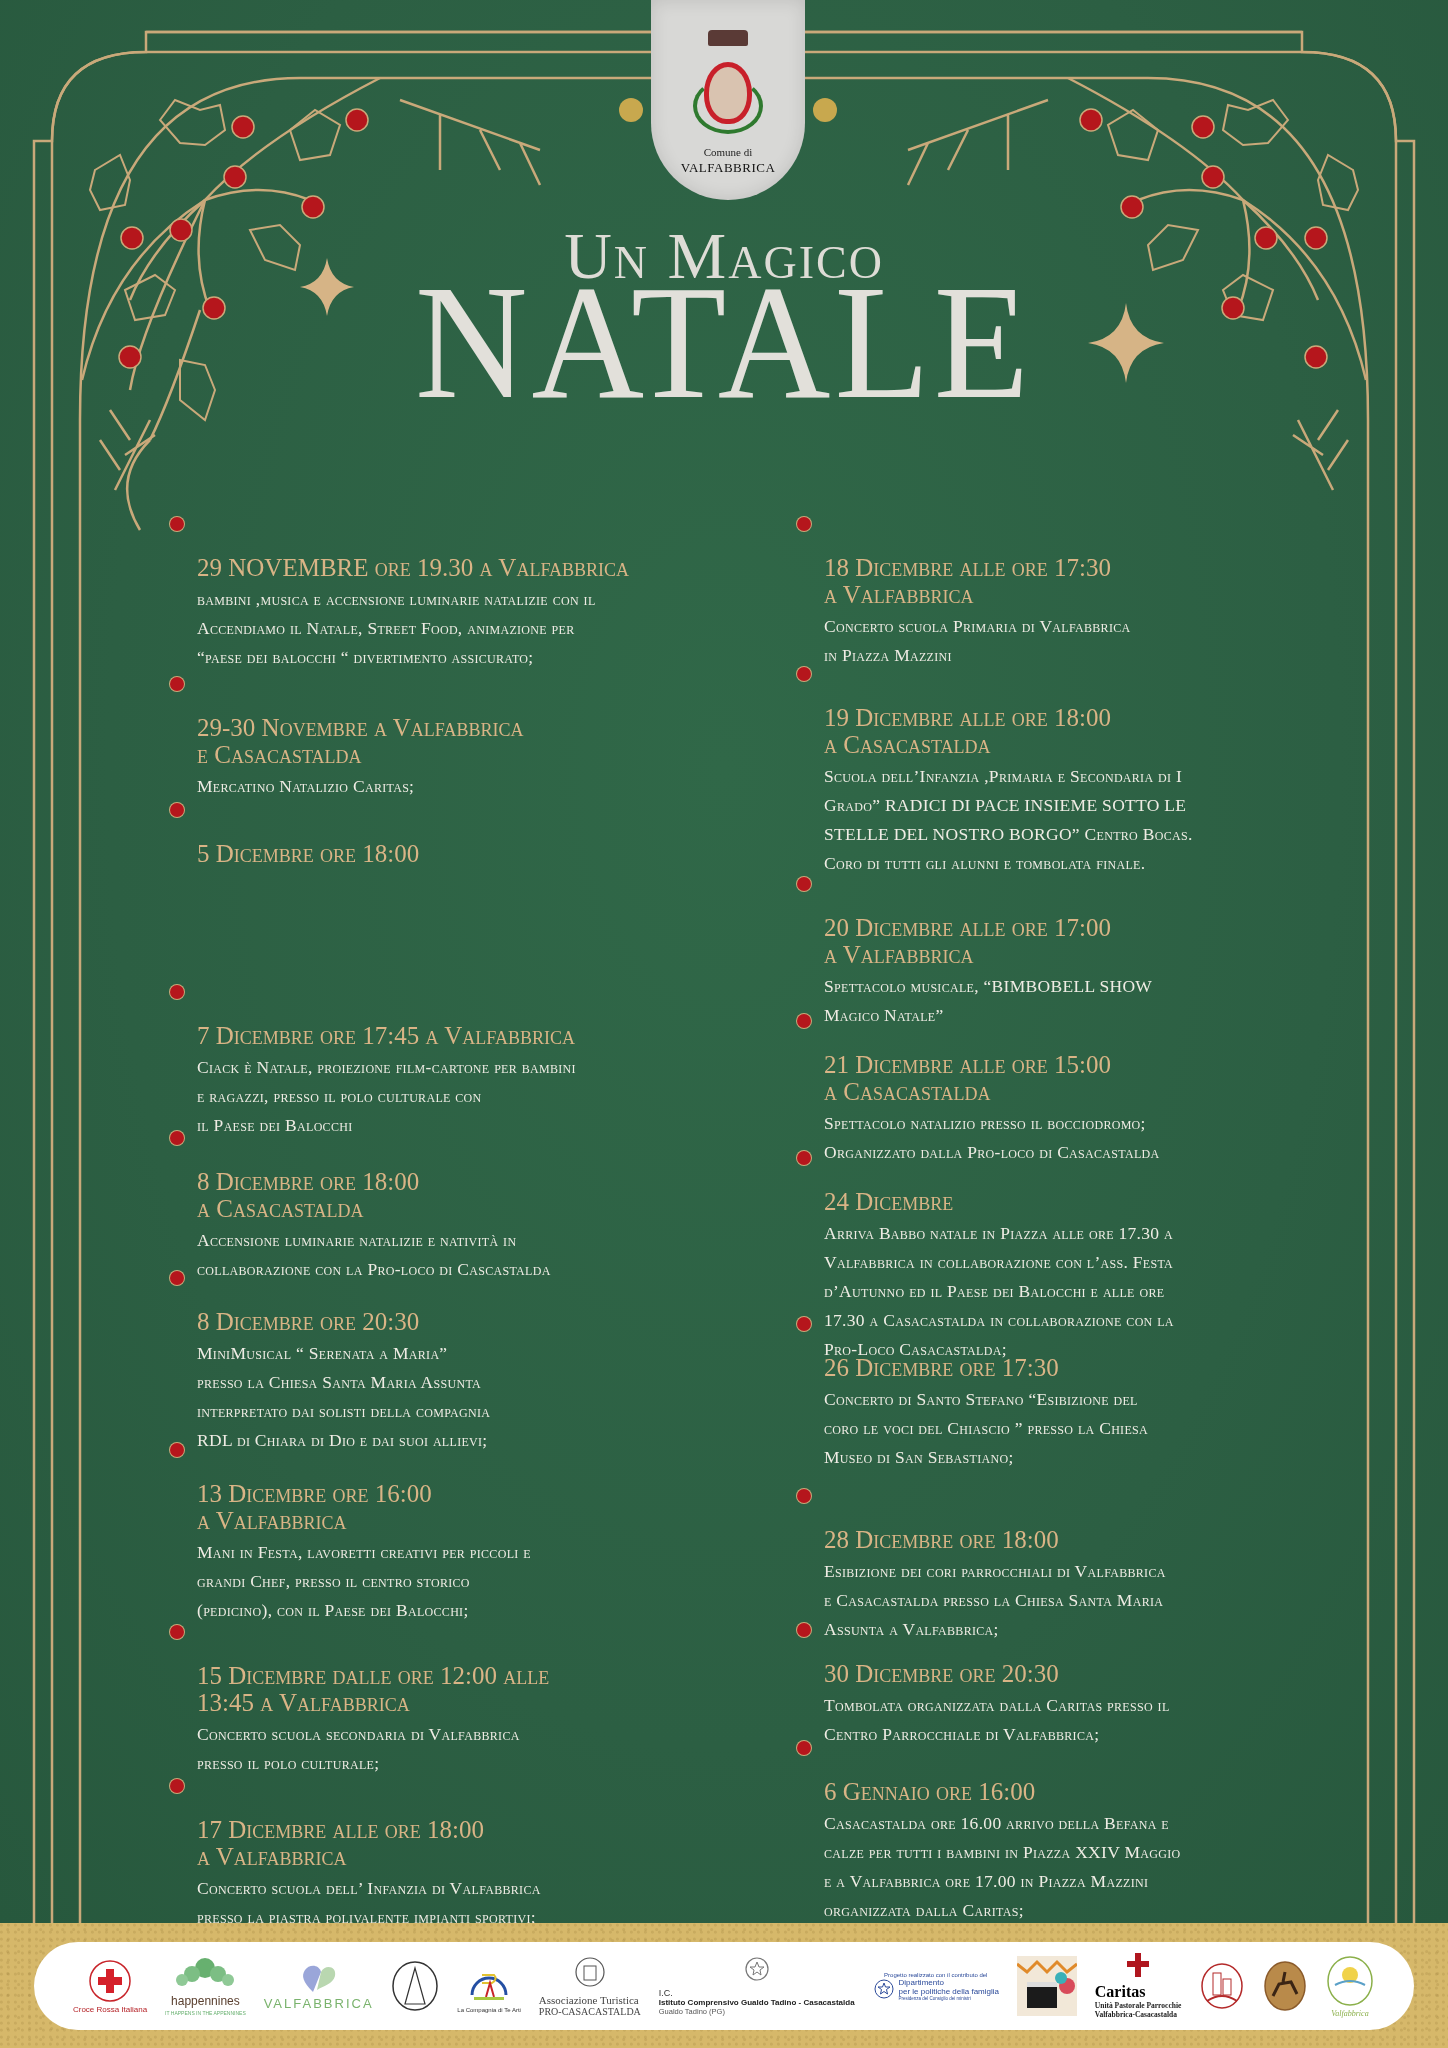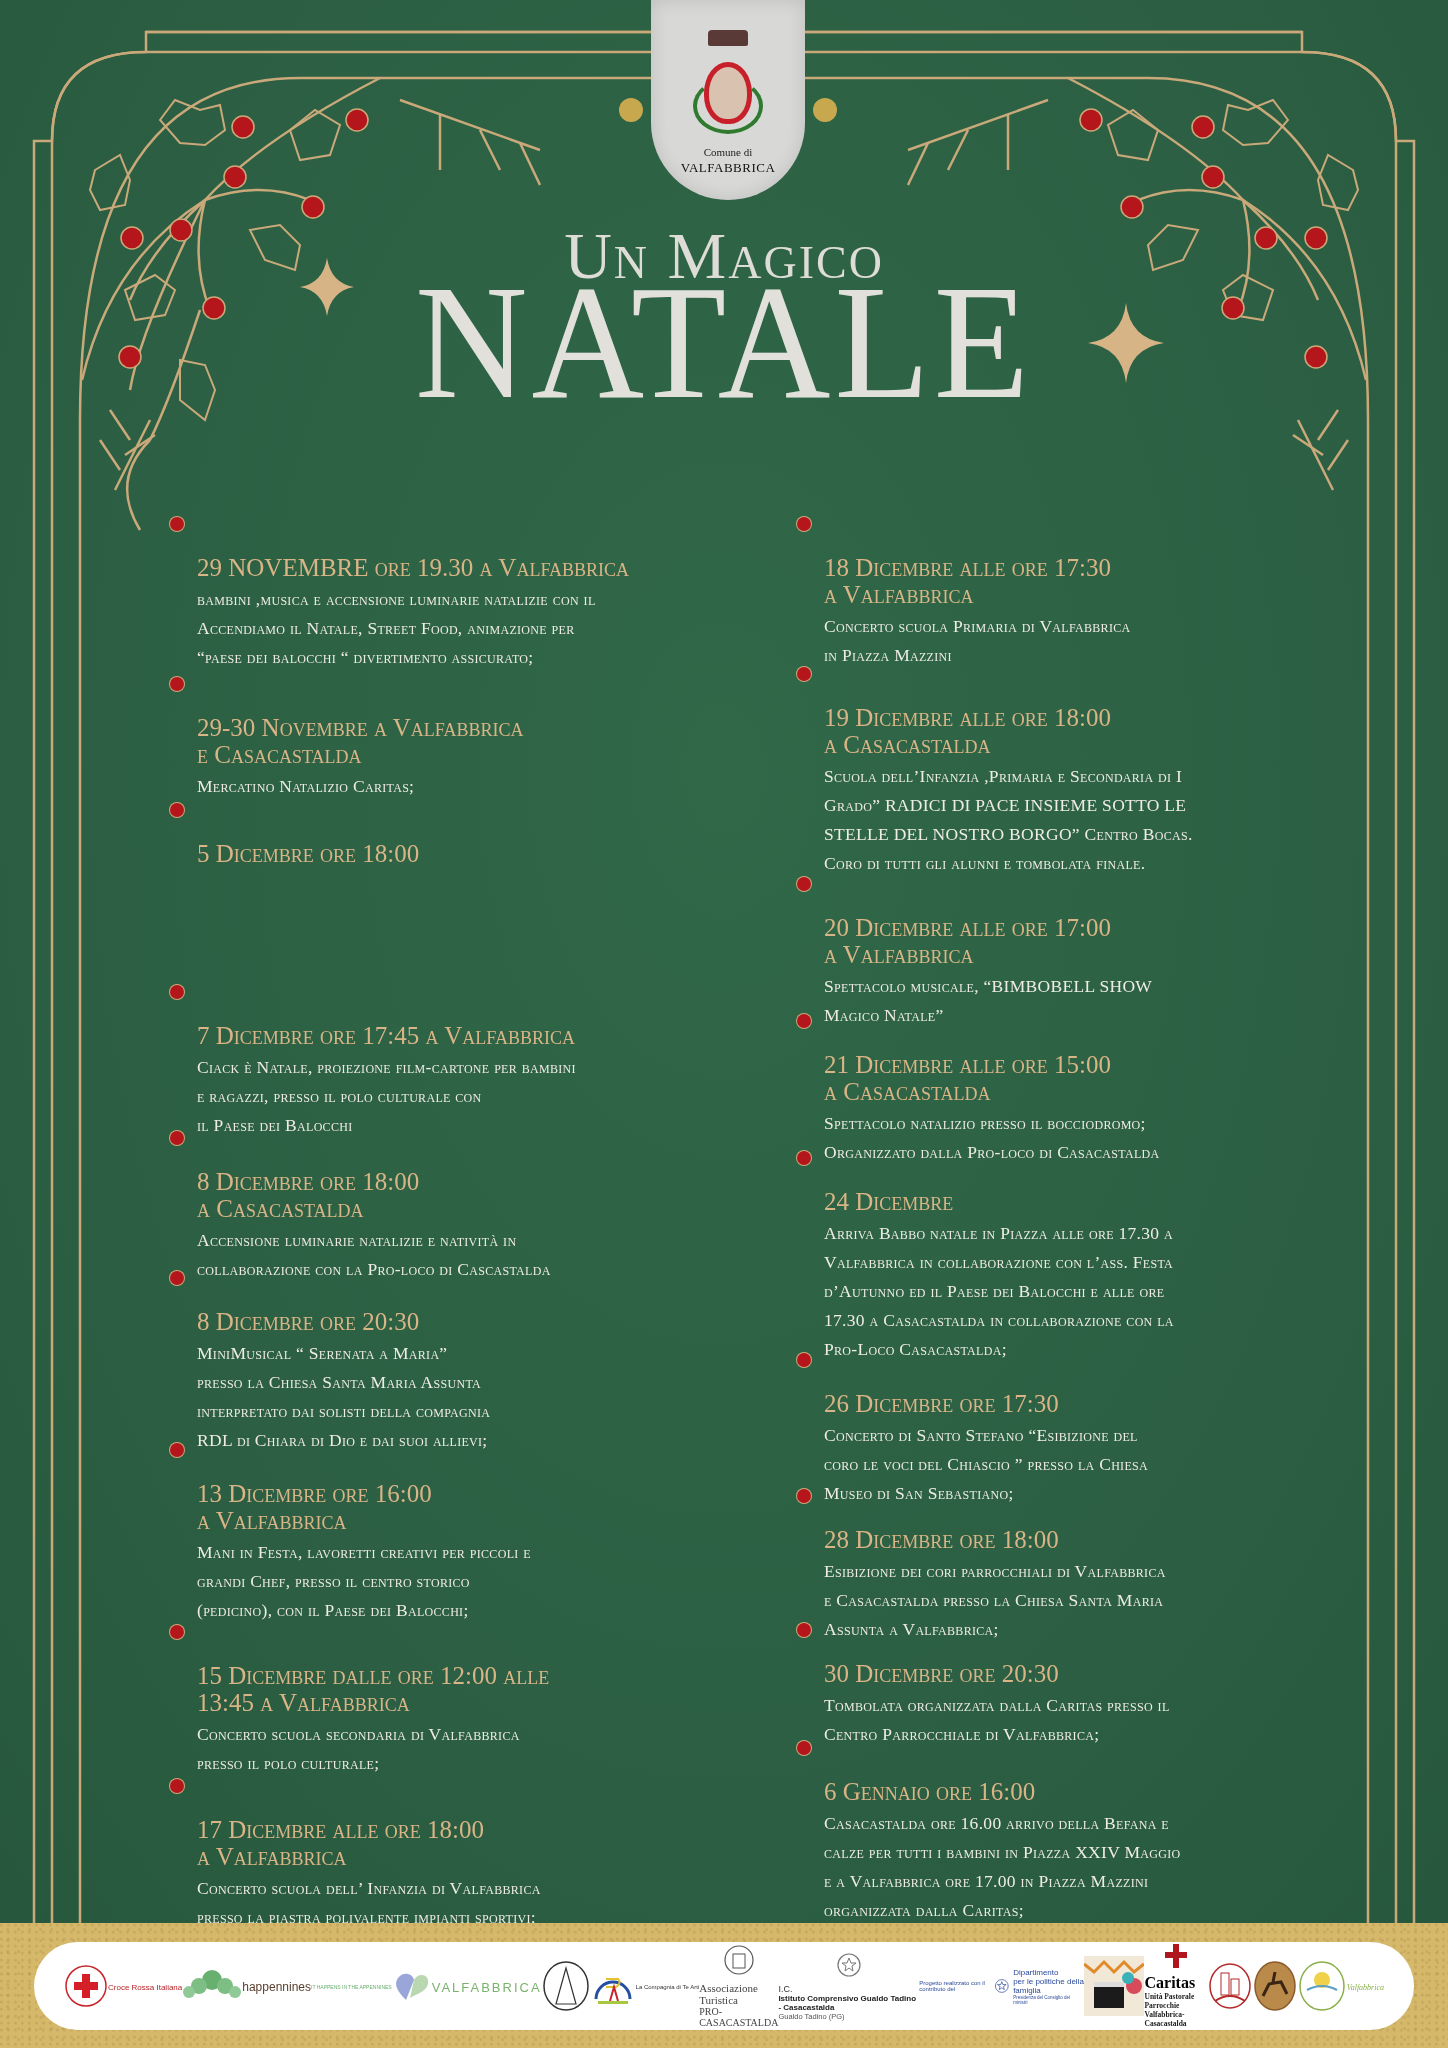--- a/index.html
+++ b/index.html
@@ -79,21 +79,21 @@
     background-image: radial-gradient(circle at 20% 30%, rgba(120,90,30,0.15) 0 1px, transparent 2px),
                       radial-gradient(circle at 70% 60%, rgba(120,90,30,0.15) 0 1px, transparent 2px);
     background-size: 7px 7px, 11px 11px;
   }
   .sponsor-pill {
     position: absolute; left: 34px; top: 1942px; width: 1380px; height: 88px;
     background: #ffffff; border-radius: 44px;
     display: flex; align-items: center; justify-content: space-around; padding: 0 30px;
     box-sizing: border-box;
   }
-  .logo { display: flex; flex-direction: row; align-items: center; justify-content: center; }
+  .logo { display: flex; flex-direction: column; align-items: center; justify-content: center; }
   .logo .mark { display: block; }
   .logo .lbl { font-family: "Liberation Sans", sans-serif; font-size: 8px; color: #b41f24; margin-top: 2px; white-space: nowrap; }
   .logo.text-logo { flex-direction: column; gap: 6px; }
   .logo .txt-block { display: flex; flex-direction: column; font-family: "Liberation Sans", sans-serif; }
   .logo .t1 { font-size: 9px; color: #333; }
   .logo .t2 { font-size: 10px; color: #222; font-weight: bold; }
   .logo .t3 { font-size: 9px; color: #555; }
 </style>
 </head>
 <body>
@@ -329,21 +329,21 @@
           <div>24 Dicembre</div>
         </div>
       <div class="body">
         <div>Arriva Babbo natale in Piazza alle ore 17.30 a</div>
         <div>Valfabbrica in collaborazione con l’ass. Festa</div>
         <div>d’Autunno ed il Paese dei Balocchi e alle ore</div>
         <div>17.30 a Casacastalda in collaborazione con la</div>
         <div>Pro-Loco Casacastalda;</div>
       </div>
     </div>
-    <div class="event" style="top:836px">
+    <div class="event" style="top:800px">
       <span class="dot"></span>
       <div class="head">
           <div>26 Dicembre ore 17:30</div>
         </div>
       <div class="body">
         <div>Concerto di Santo Stefano “Esibizione del</div>
         <div>coro le voci del Chiascio ” presso la Chiesa</div>
         <div>Museo di San Sebastiano;</div>
       </div>
     </div>

